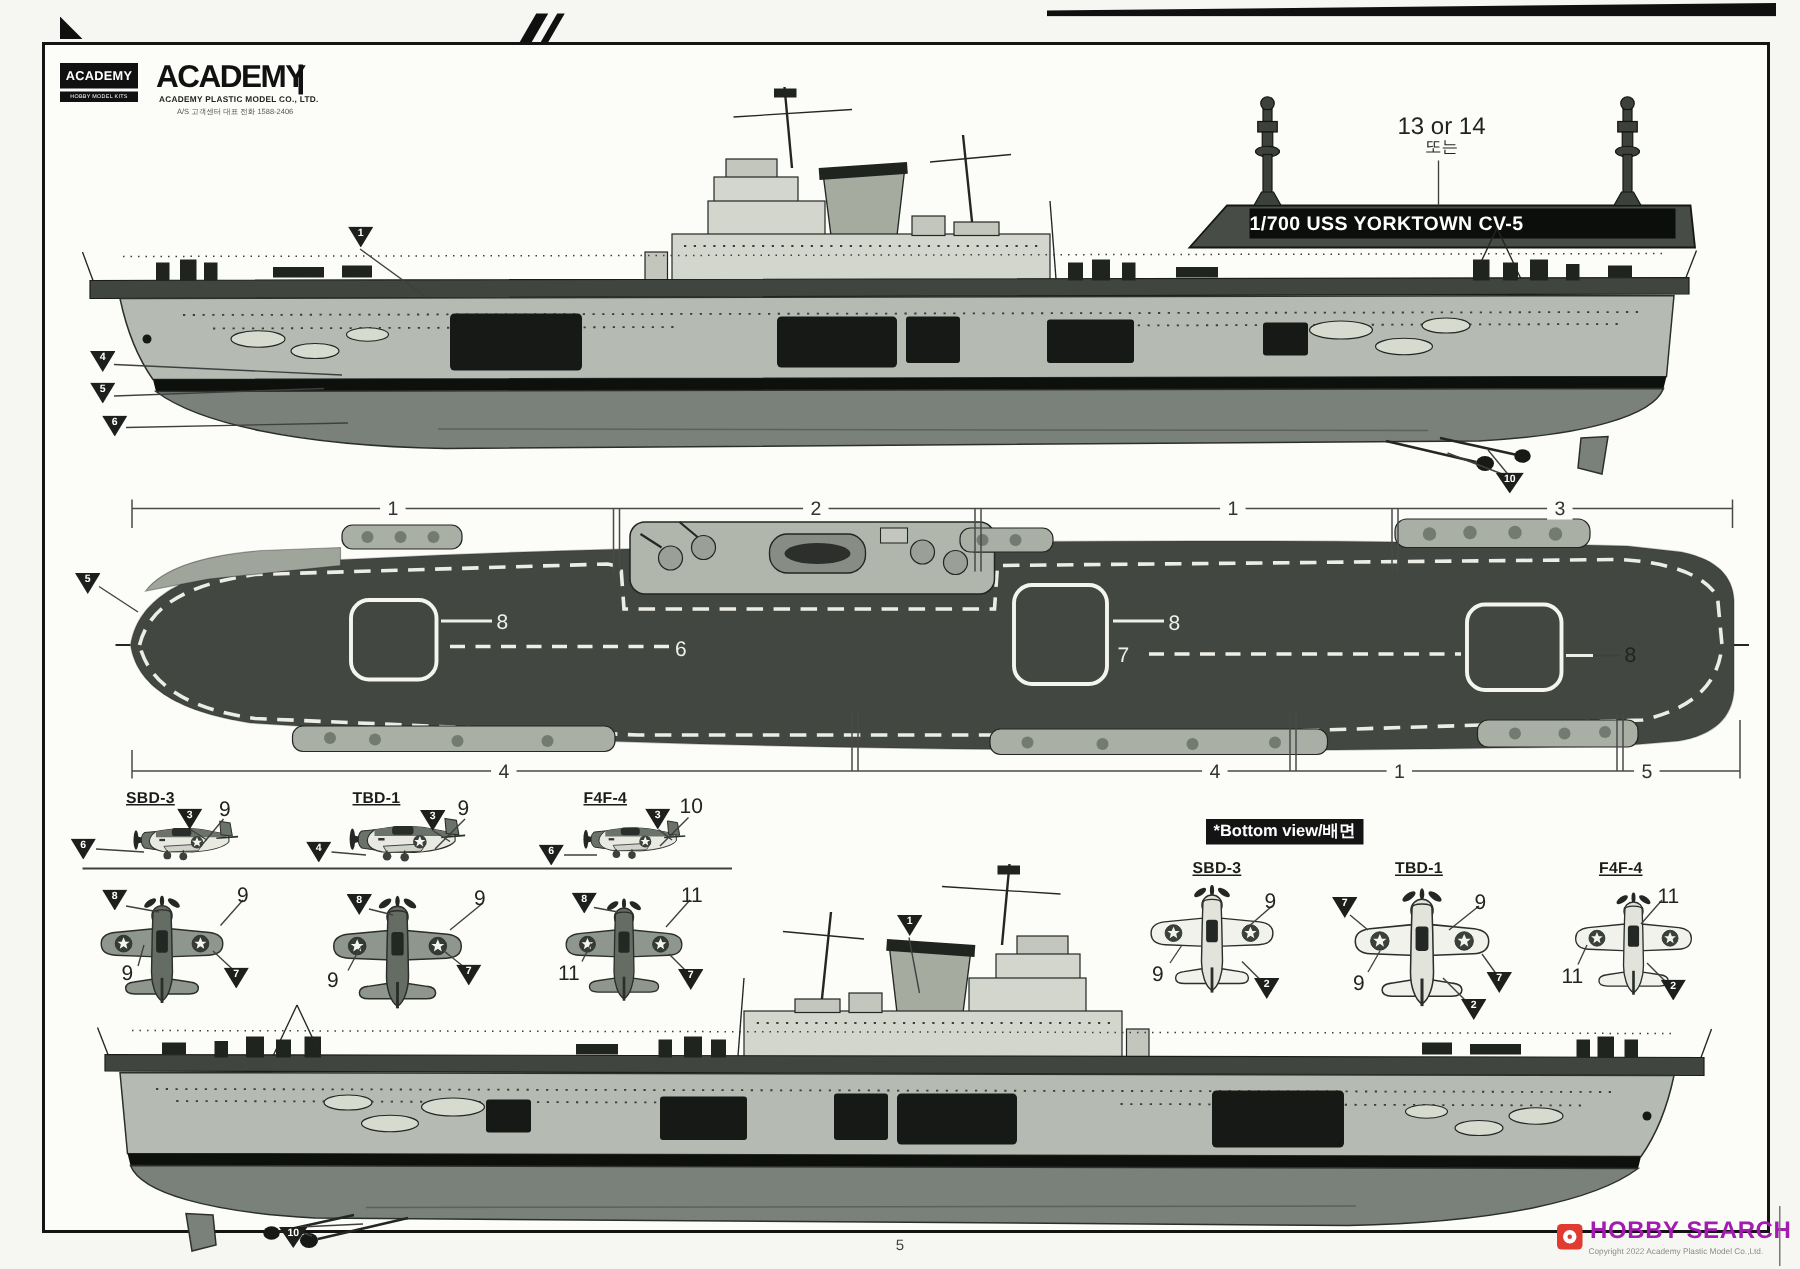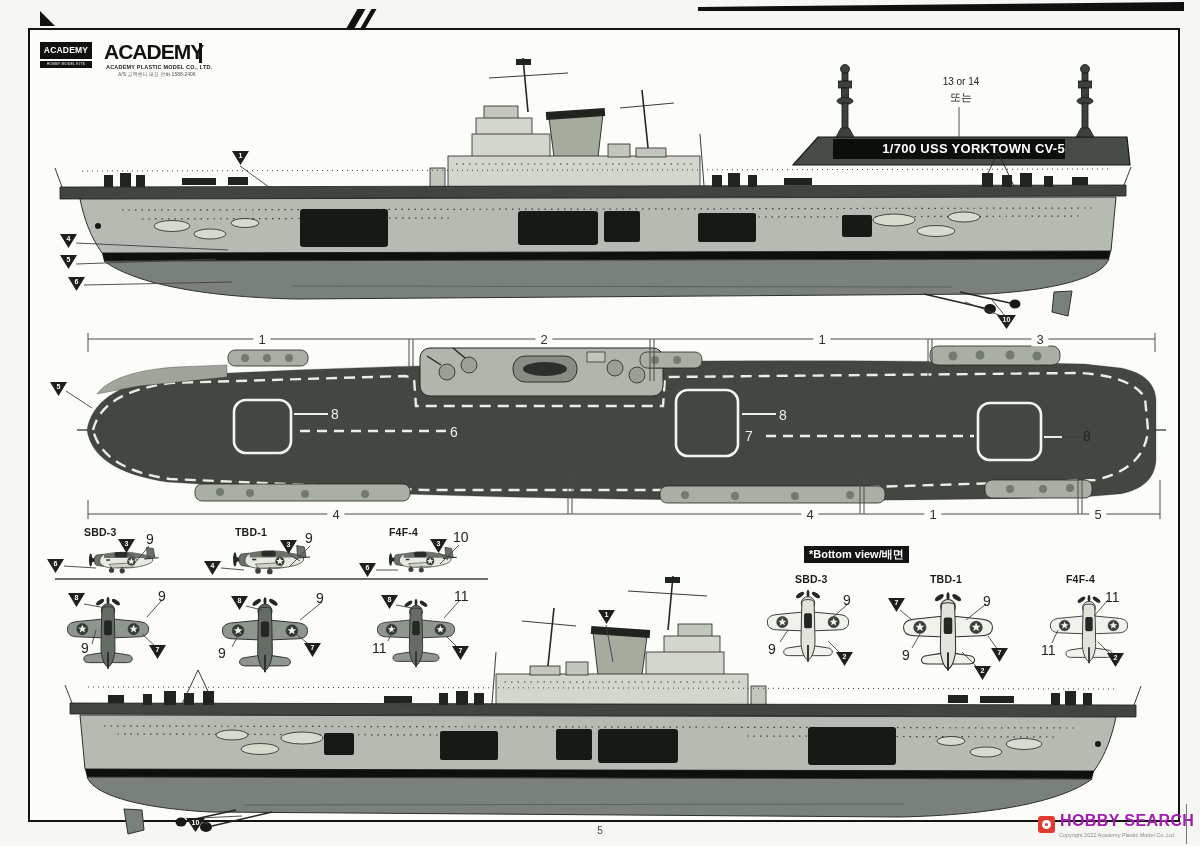--- a/index.html
+++ b/index.html
@@ -23,25 +23,25 @@
   .logobar{position:absolute;left:199px;top:43px;width:3px;height:20px;background:#111;}
   .company{position:absolute;left:106px;top:64px;font-weight:700;font-size:5.5px;color:#222;letter-spacing:0.2px;}
   .service{position:absolute;left:118px;top:71px;font-size:5px;color:#555;}
   .tri{position:absolute;width:17px;height:14px;background:#1c1f1c;color:#fff;
        clip-path:polygon(0 0,100% 0,50% 100%);font-weight:700;font-size:7px;
        line-height:9px;text-align:center;}
   .num{position:absolute;font-size:14px;color:#222;}
   .num.w{color:#eef0ea;}
   .dimlab{position:absolute;font-size:13px;color:#333;background:#fcfcf9;padding:0 5px;
           transform:translate(-50%,-50%);}
-  .plabel{position:absolute;font-weight:700;font-size:10.5px;color:#1b1b1b;letter-spacing:0.2px;}
+  .plabel{position:absolute;font-weight:700;font-size:10.5px;color:#1b1b1b;letter-spacing:0.2px;text-decoration:underline;}
   .bvlabel{position:absolute;background:#141414;color:#fff;font-weight:700;font-size:11px;
            line-height:17px;padding:0 5px;}
-  .plate{position:absolute;left:833px;top:139px;width:232px;height:20px;background:#0c0e0c;
-         color:#fff;font-weight:700;font-size:13px;line-height:20px;text-align:right;letter-spacing:0.3px;}
+  .plate{position:absolute;left:833px;top:139px;width:284px;height:20px;background:#0c0e0c;
+         color:#fff;font-weight:700;font-size:13px;line-height:20px;text-align:left;letter-spacing:0.3px;}
   .standnote{position:absolute;text-align:center;color:#222;}
   .pageno{position:absolute;left:580px;top:825px;width:40px;text-align:center;font-size:10px;color:#444;}
   .wm-icon{position:absolute;left:1038px;top:816px;width:17px;height:17px;background:#e03a31;border-radius:3px;}
   .wm-icon .c{position:absolute;left:4px;top:4px;width:9px;height:9px;background:#fff;border-radius:50%;}
   .wm-icon .d{position:absolute;left:7px;top:7px;width:3px;height:3px;background:#e03a31;border-radius:50%;}
   .wm-brand{position:absolute;left:1060px;top:812px;font-weight:800;font-size:16px;color:#a21caf;letter-spacing:0.4px;}
   .wm-copy{position:absolute;left:1059px;top:832px;font-size:5.5px;color:#8d8d8d;}
   .cornermark{position:absolute;left:1186px;top:804px;width:1px;height:40px;background:#777;}
   
   .ln{stroke:#232623;stroke-width:1.6;}
@@ -202,21 +202,21 @@
       <circle cx="295" cy="11" r="4.5"></circle>
         <rect x="292" y="15" width="6" height="8"></rect>
       <rect x="288.5" y="23" width="13" height="7"></rect>
         <rect x="291.5" y="30" width="7" height="10"></rect>
       <ellipse cx="295" cy="43" rx="8" ry="3.5"></ellipse>
         <rect x="292" y="45" width="6" height="26"></rect>
       <polygon points="286,79 304,79 299,70 291,70"></polygon>
     </g>
   </svg>
   <div class="plate">1/700 USS YORKTOWN CV-5</div>
-  <div class="standnote" style="left:930px;top:76px;width:62px;font-size:10px;">13 or 14</div>
+  <div class="standnote" style="left:930px;top:76px;width:62px;font-size:16px;">13 or 14</div>
   <div class="standnote" style="left:948px;top:90px;width:26px;font-size:11px;">또는</div>
 
   <svg class="abs" style="left:52px;top:56px;" width="1080" height="265" viewBox="0 0 1080 265">
     <use href="#shipSide" xlink:href="#shipSide"></use>
   </svg>
 
   <svg class="abs" style="left:75px;top:332px;" width="1092" height="186" viewBox="0 0 1092 186">
     <path d="M12,98 C16,72 40,52 92,44 L220,38 C480,28 760,26 1010,32 L1046,36 C1070,41 1080,52 1081,68 L1081,128 C1080,146 1068,158 1044,162 L1008,165 C760,171 480,169 220,158 L92,150 C40,142 16,124 12,98 Z" fill="#424841" stroke="#23262240" stroke-width="1"></path>
     <path d="M18,98 C24,74 46,58 95,51 L330,44 L339,46 L341,74 L588,74 L590,45 L1005,41 C1040,43 1062,52 1070,66 L1073,98 C1071,122 1056,140 1020,148 L700,158 L350,158 L95,147 C46,140 24,122 18,98 Z" fill="none" stroke="#eceee6" stroke-width="2.4" stroke-dasharray="11 7"></path>
 

